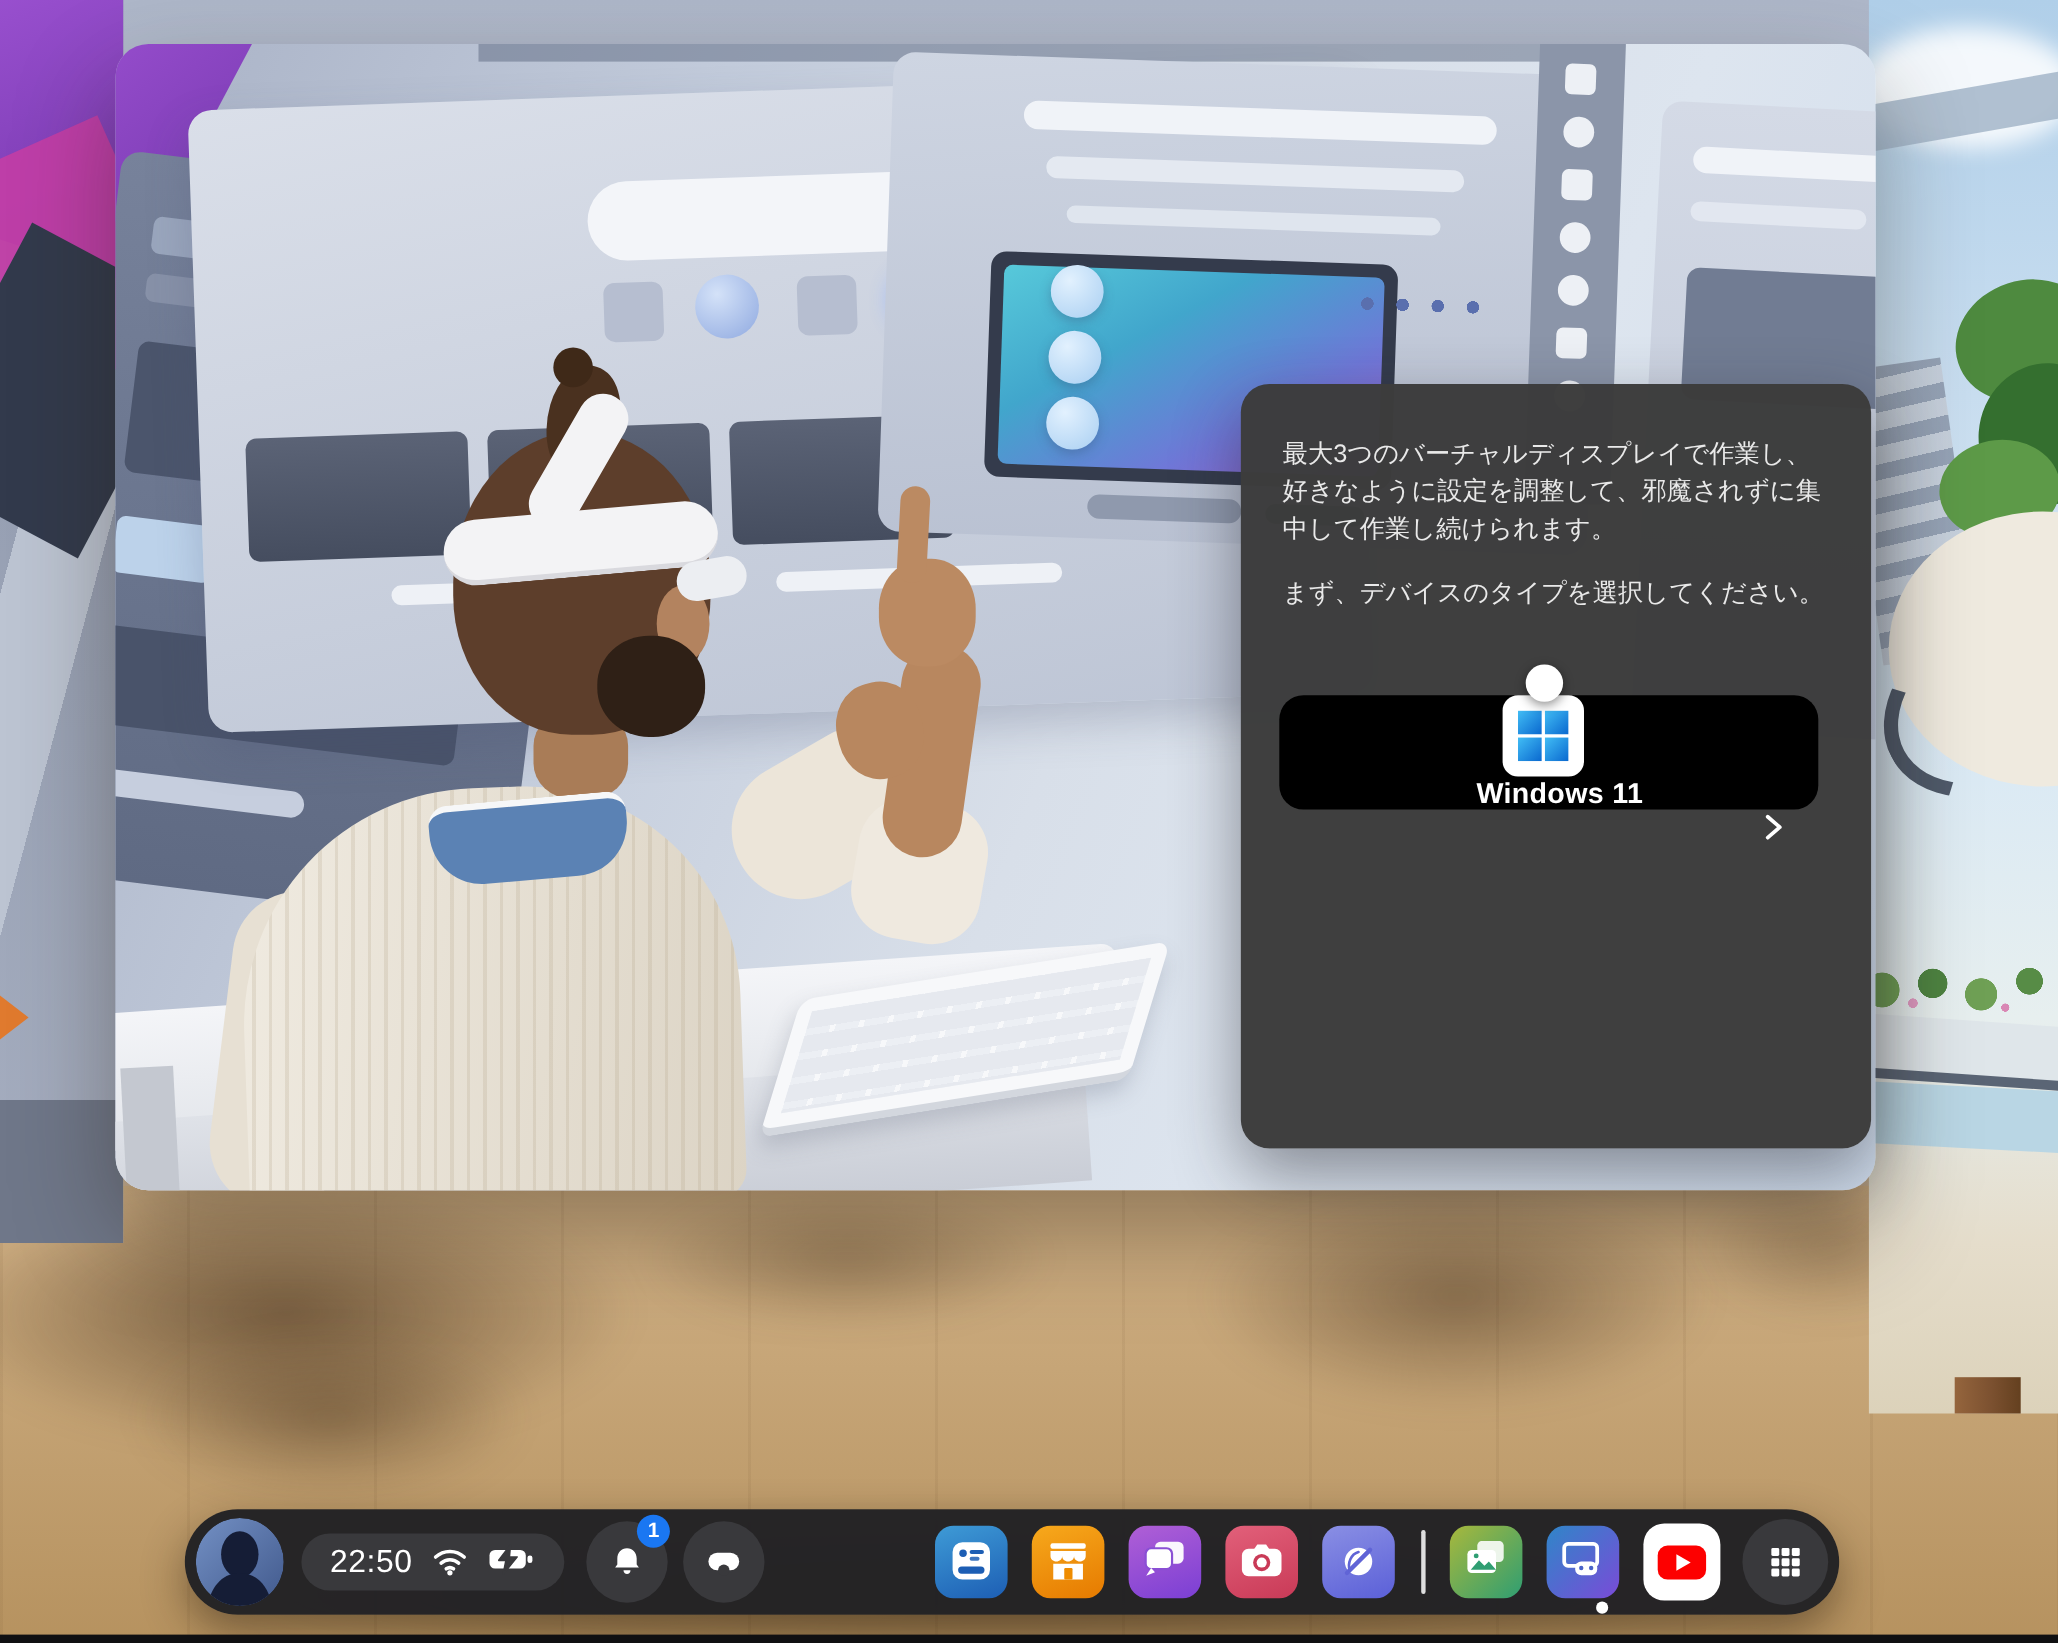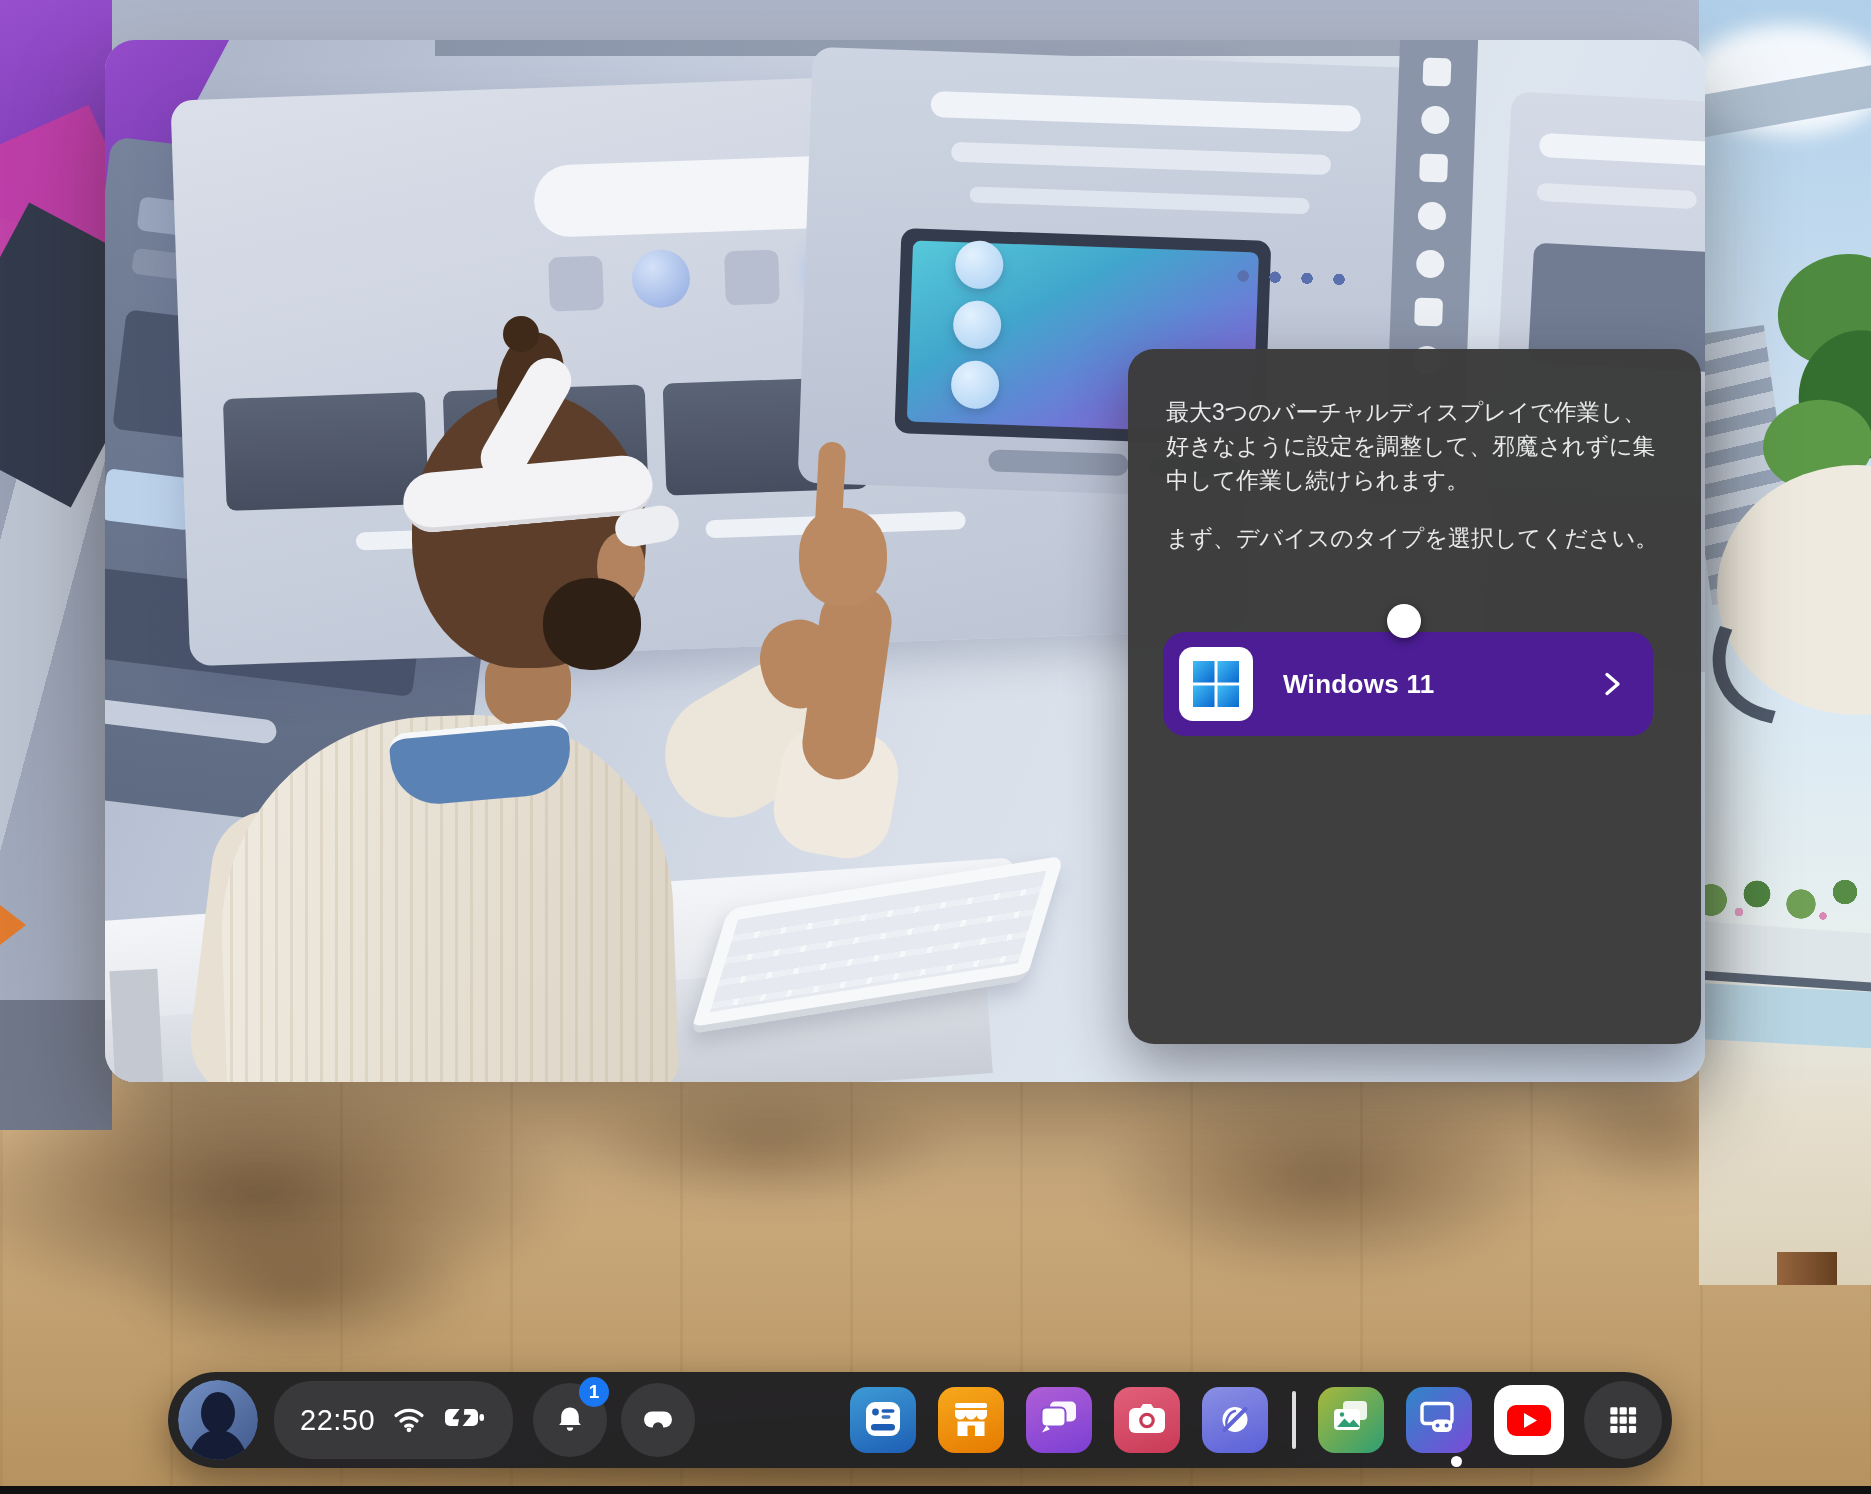--- a/index.html
+++ b/index.html
@@ -194,21 +194,21 @@
             background:#ffffff;border-radius:33px;display:flex;align-items:center;justify-content:center;
             font-size:25px;color:#3a3a3f;font-family:inherit;box-shadow:0 8px 22px rgba(60,60,80,.22);}
 
   
   .welcome-panel{position:absolute;left:1128px;top:349px;width:573px;height:695px;border-radius:26px;
             background:rgba(60,60,60,.985);padding:46px 34px 0 38px;box-shadow:0 24px 60px rgba(30,30,40,.45);}
   .welcome-panel h1{margin:0 0 26px;font-size:28px;line-height:1.25;font-weight:700;color:#ffffff;letter-spacing:.5px;}
   .welcome-panel p{margin:0 0 24px;font-size:23px;line-height:1.48;color:#e9e9e9;}
   .option{position:absolute;left:35px;width:490px;height:104px;border-radius:22px;background:#515151;cursor:pointer;
             display:flex;align-items:center;padding:0 26px 0 16px;}
-  .option.highlighted{background:#4c1d95;}
+  .option.highlighted{background:#000000;flex-direction:column;}
   .opt1{top:283px;} .opt2{top:399px;} .opt3{top:515px;}
   .tile{width:74px;height:74px;border-radius:14px;background:#ffffff;display:flex;align-items:center;justify-content:center;flex:0 0 auto;}
   .opt-label{margin-left:30px;font-size:26px;font-weight:600;color:#ffffff;letter-spacing:.3px;}
   .chev{margin-left:auto;display:flex;align-items:center;}
 
   .cursor-dot{position:absolute;left:1387px;top:604px;width:34px;height:34px;border-radius:50%;background:#ffffff;
             box-shadow:0 3px 10px rgba(0,0,0,.45);}
 
   
   .titlebar{position:absolute;left:658px;top:1173px;width:467px;height:82px;border-radius:41px;
@@ -216,21 +216,21 @@
             box-shadow:0 14px 34px rgba(40,28,14,.4);}
   .tb-title{font-size:24px;color:#f5f5f5;letter-spacing:.5px;white-space:nowrap;}
   .tb-btn{width:40px;height:40px;margin-left:30px;border:0;background:transparent;padding:0;cursor:pointer;
             display:flex;align-items:center;justify-content:center;}
 
   
   .dock{position:absolute;left:168px;top:1372px;width:1504px;height:96px;border-radius:48px;
             background:rgba(33,33,36,.97);display:flex;align-items:center;padding:0 10px;
             box-shadow:0 16px 40px rgba(40,26,12,.45);}
   .avatar{width:80px;height:80px;border-radius:50%;overflow:hidden;flex:0 0 auto;cursor:pointer;}
-  .status-pill{margin-left:16px;height:78px;border-radius:37px;background:#39393c;display:flex;align-items:center;
+  .status-pill{margin-left:16px;height:52px;border-radius:37px;background:#39393c;display:flex;align-items:center;
             gap:16px;padding:0 26px;cursor:pointer;}
   .time{font-size:29px;font-weight:500;color:#ffffff;letter-spacing:.5px;}
   .round-btn{position:relative;width:74px;height:74px;border-radius:50%;background:#39393c;display:flex;
             align-items:center;justify-content:center;flex:0 0 auto;cursor:pointer;border:0;}
   .bell-btn{margin-left:20px;} .hmd-btn{margin-left:14px;}
   .badge{position:absolute;top:-6px;right:-2px;min-width:30px;height:30px;border-radius:15px;background:#1a77f2;
             color:#fff;font-size:19px;font-weight:600;display:flex;align-items:center;justify-content:center;padding:0 4px;}
   .dock-spacer{flex:1;}
   .app-icon{position:relative;width:66px;height:66px;border-radius:17px;margin-left:22px;flex:0 0 auto;cursor:pointer;
             display:flex;align-items:center;justify-content:center;}

